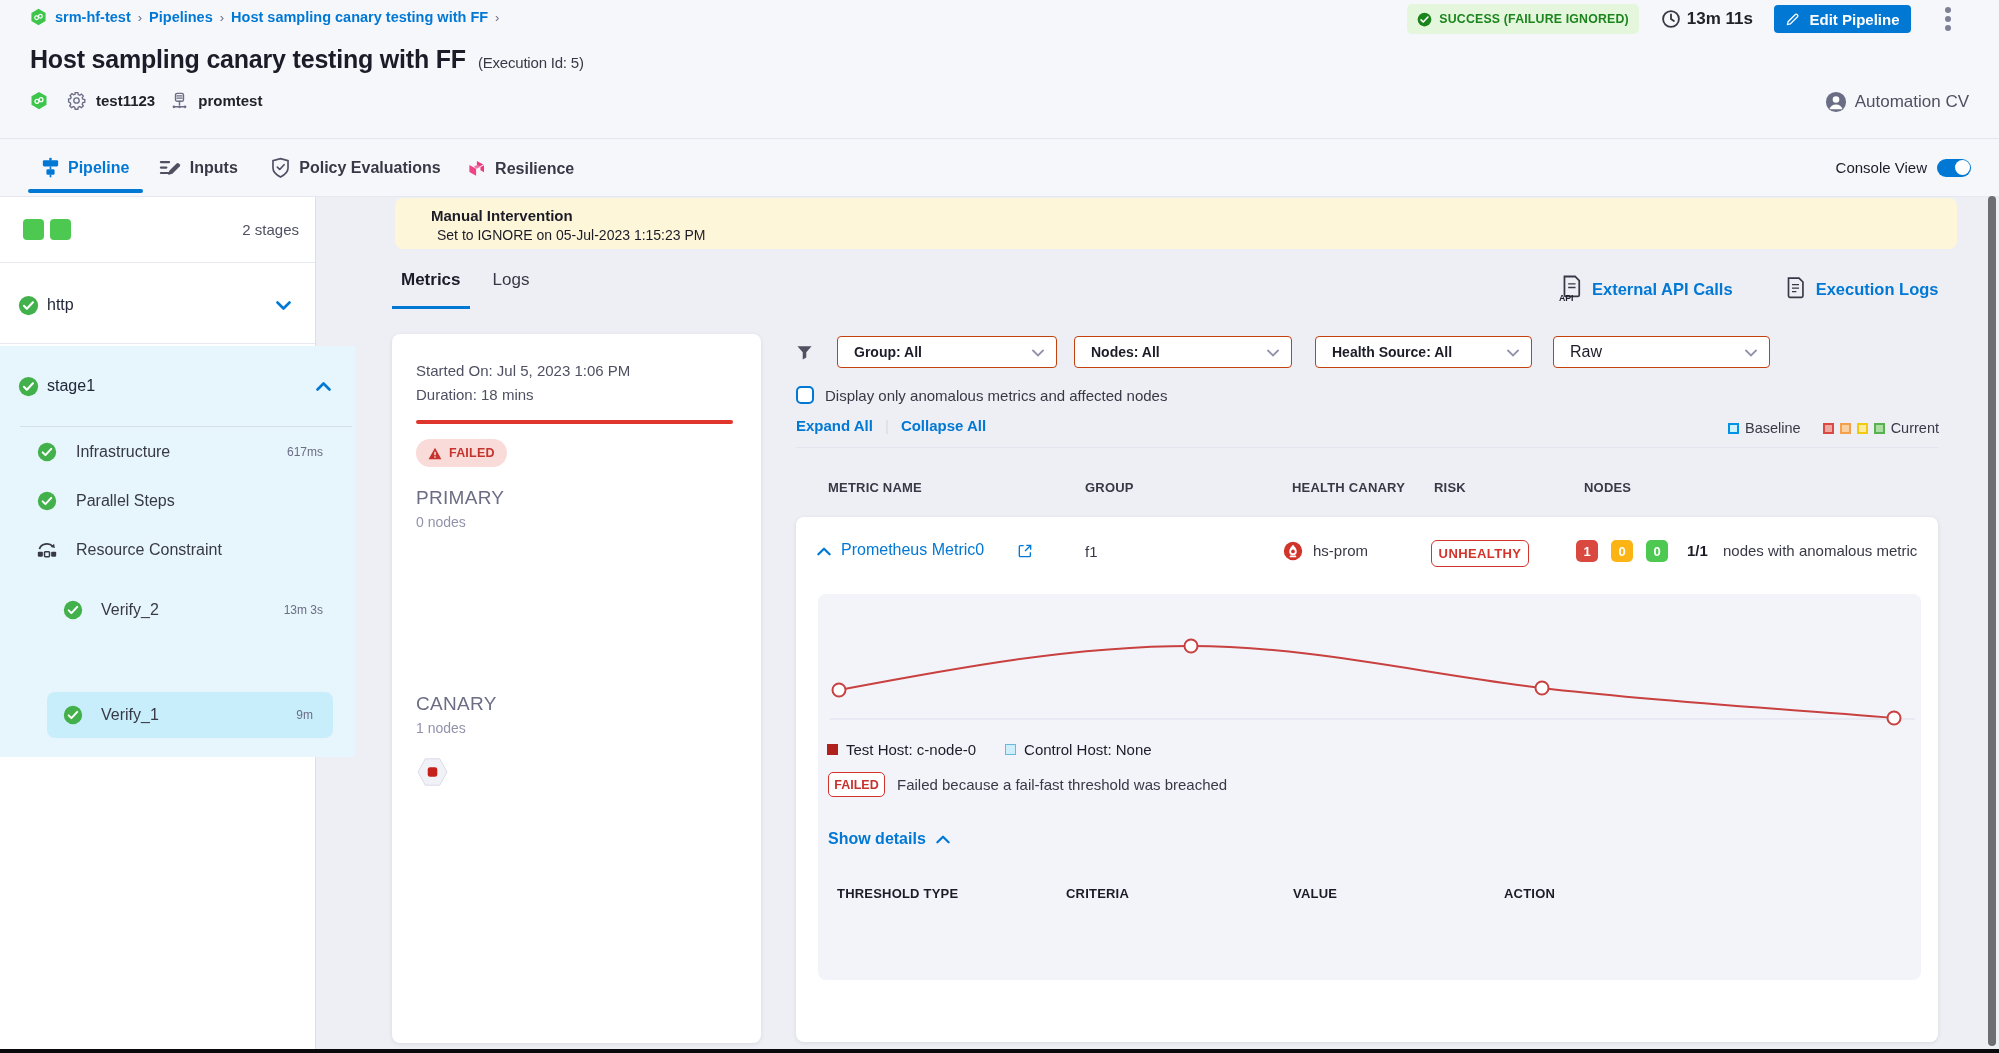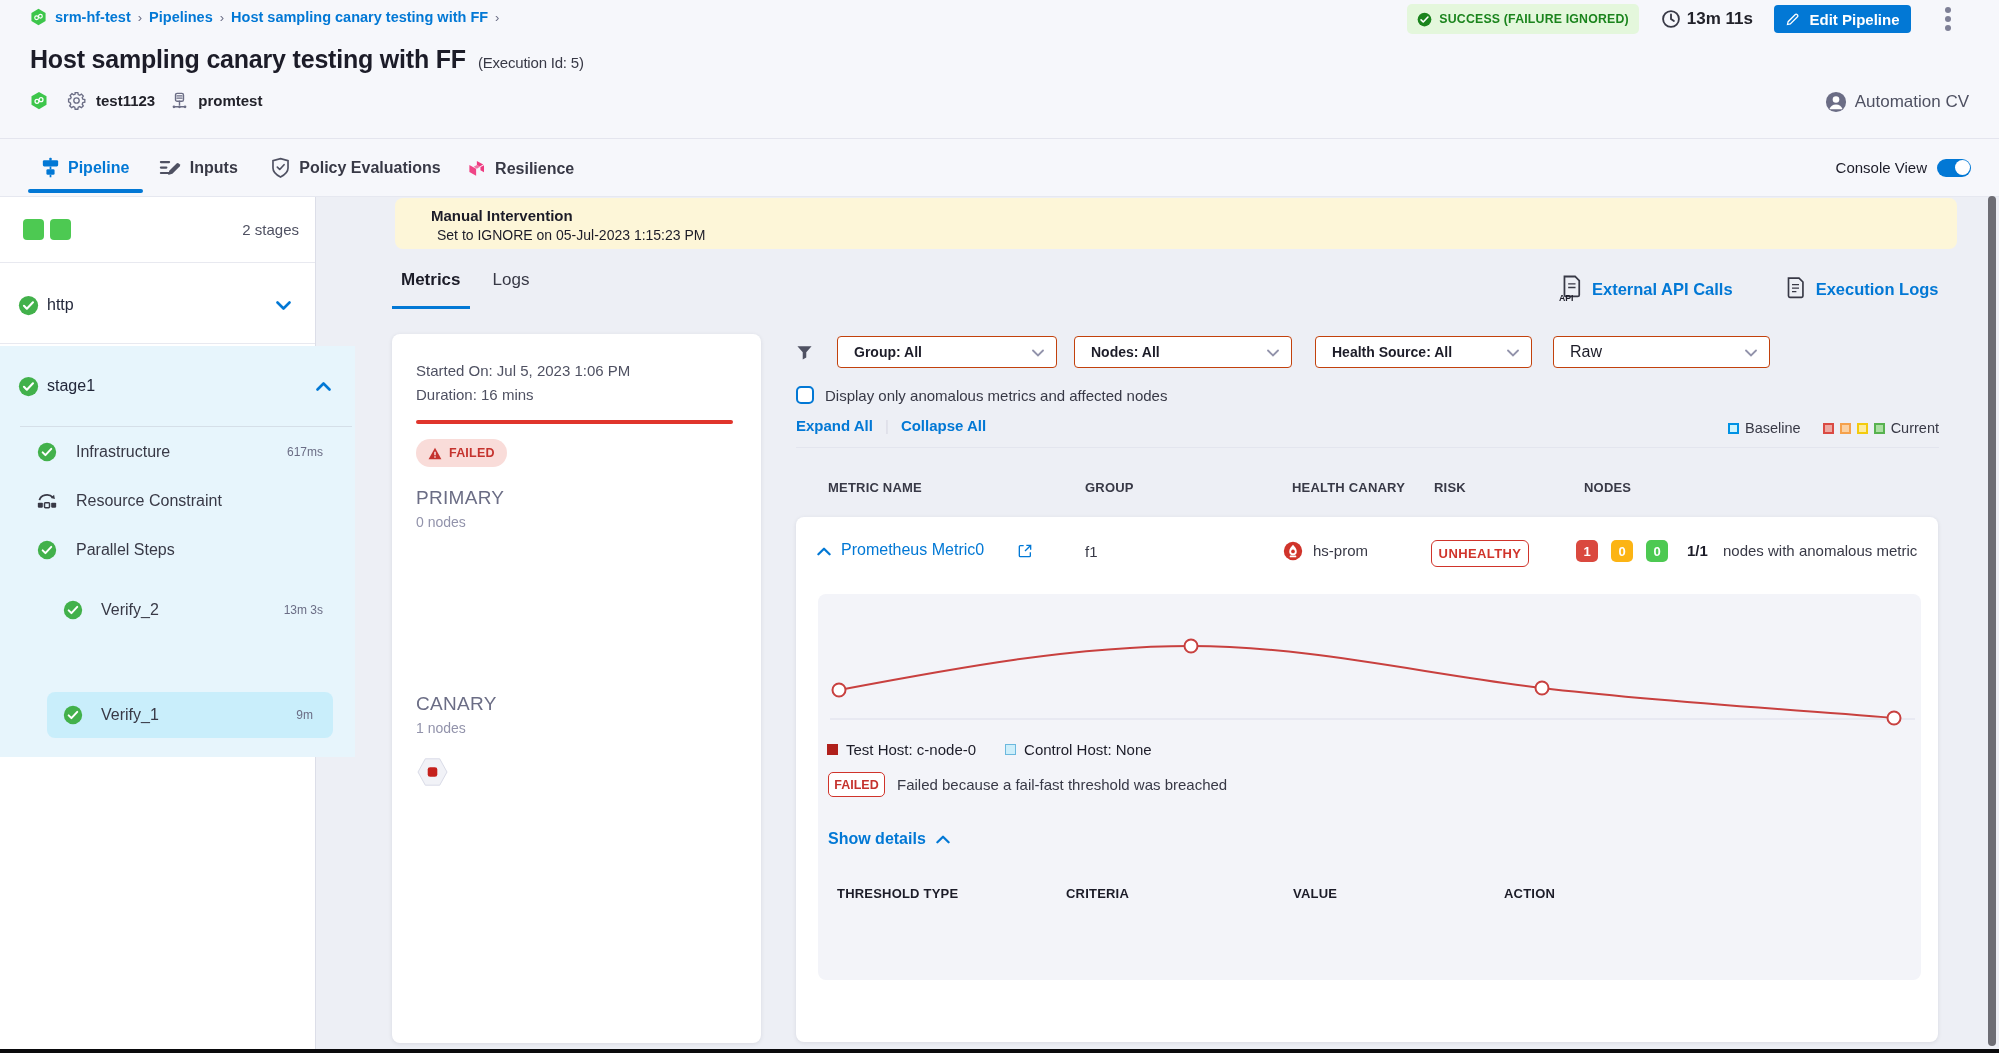--- a/index.html
+++ b/index.html
@@ -254,37 +254,37 @@
     <div class="steprow">
       <svg width="20" height="20" viewBox="0 0 24 24">
           <circle cx="12" cy="12" r="11" fill="#42b14b"></circle>
           <path d="M6.8 12.4l3.3 3.3 7-7.4" stroke="#fff" stroke-width="2.4" fill="none" stroke-linecap="round" stroke-linejoin="round"></path>
         </svg>
       <span class="nm">Infrastructure</span>
         <span class="dur">617ms</span>
     </div>
     <div class="steprow">
       <svg width="20" height="20" viewBox="0 0 24 24">
+          <circle cx="12" cy="12" r="11" fill="#42b14b"></circle>
+          <path d="M6.8 12.4l3.3 3.3 7-7.4" stroke="#fff" stroke-width="2.4" fill="none" stroke-linecap="round" stroke-linejoin="round"></path>
+        </svg>
+      <span class="nm">Parallel Steps</span>
+    </div>
+    <div class="steprow">
+      <svg width="20" height="20" viewBox="0 0 24 24">
           <g fill="#383946">
             <rect x="1" y="14" width="6" height="6" rx="1"></rect>
             <rect x="9" y="14" width="6" height="6" rx="1" fill="none" stroke="#383946" stroke-width="1.8"></rect>
             <rect x="17" y="14" width="6" height="6" rx="1"></rect>
           </g>
           <path d="M3 11a9 7.5 0 0 1 16-3.4" fill="none" stroke="#383946" stroke-width="2.2"></path>
           <path d="M20.5 4.5l1 5-5-1z" fill="#383946"></path>
         </svg>
       <span class="nm">Resource Constraint</span>
     </div>
-    <div class="steprow">
-      <svg width="20" height="20" viewBox="0 0 24 24">
-          <circle cx="12" cy="12" r="11" fill="#42b14b"></circle>
-          <path d="M6.8 12.4l3.3 3.3 7-7.4" stroke="#fff" stroke-width="2.4" fill="none" stroke-linecap="round" stroke-linejoin="round"></path>
-        </svg>
-      <span class="nm">Parallel Steps</span>
-    </div>
     <div class="steprow sub" style="margin-top:11px">
       <svg width="20" height="20" viewBox="0 0 24 24">
           <circle cx="12" cy="12" r="11" fill="#42b14b"></circle>
           <path d="M6.8 12.4l3.3 3.3 7-7.4" stroke="#fff" stroke-width="2.4" fill="none" stroke-linecap="round" stroke-linejoin="round"></path>
         </svg>
       <span class="nm">Verify_2</span>
         <span class="dur">13m 3s</span>
     </div>
     <div id="verify1">
       <svg width="20" height="20" viewBox="0 0 24 24">
@@ -302,21 +302,21 @@
     <div>Set to IGNORE on 05-Jul-2023 1:15:23 PM</div>
   </div>
 
 <div id="midtabs">
     <div class="mtab active">Metrics</div>
     <div class="mtab inactive">Logs</div>
   </div>
 
 <div id="midcard">
   <div class="l1">Started On: Jul 5, 2023 1:06 PM</div>
-  <div class="l2">Duration: 16 mins</div>
+  <div class="l2">Duration: 18 mins</div>
   <div id="redline"></div>
   <div><span id="failpill"><svg width="14" height="13" viewBox="0 0 24 22">
           <path d="M12 1L23 21H1z" fill="#c5332e"></path>
           <rect x="10.9" y="8" width="2.2" height="6" fill="#fff"></rect>
           <rect x="10.9" y="15.8" width="2.2" height="2.4" fill="#fff"></rect>
         </svg>FAILED</span></div>
   <div class="grp-t" style="margin-top:20px">PRIMARY</div>
   <div class="grp-s">0 nodes</div>
   <div class="grp-t" style="margin-top:163px">CANARY</div>
   <div class="grp-s">1 nodes</div>

